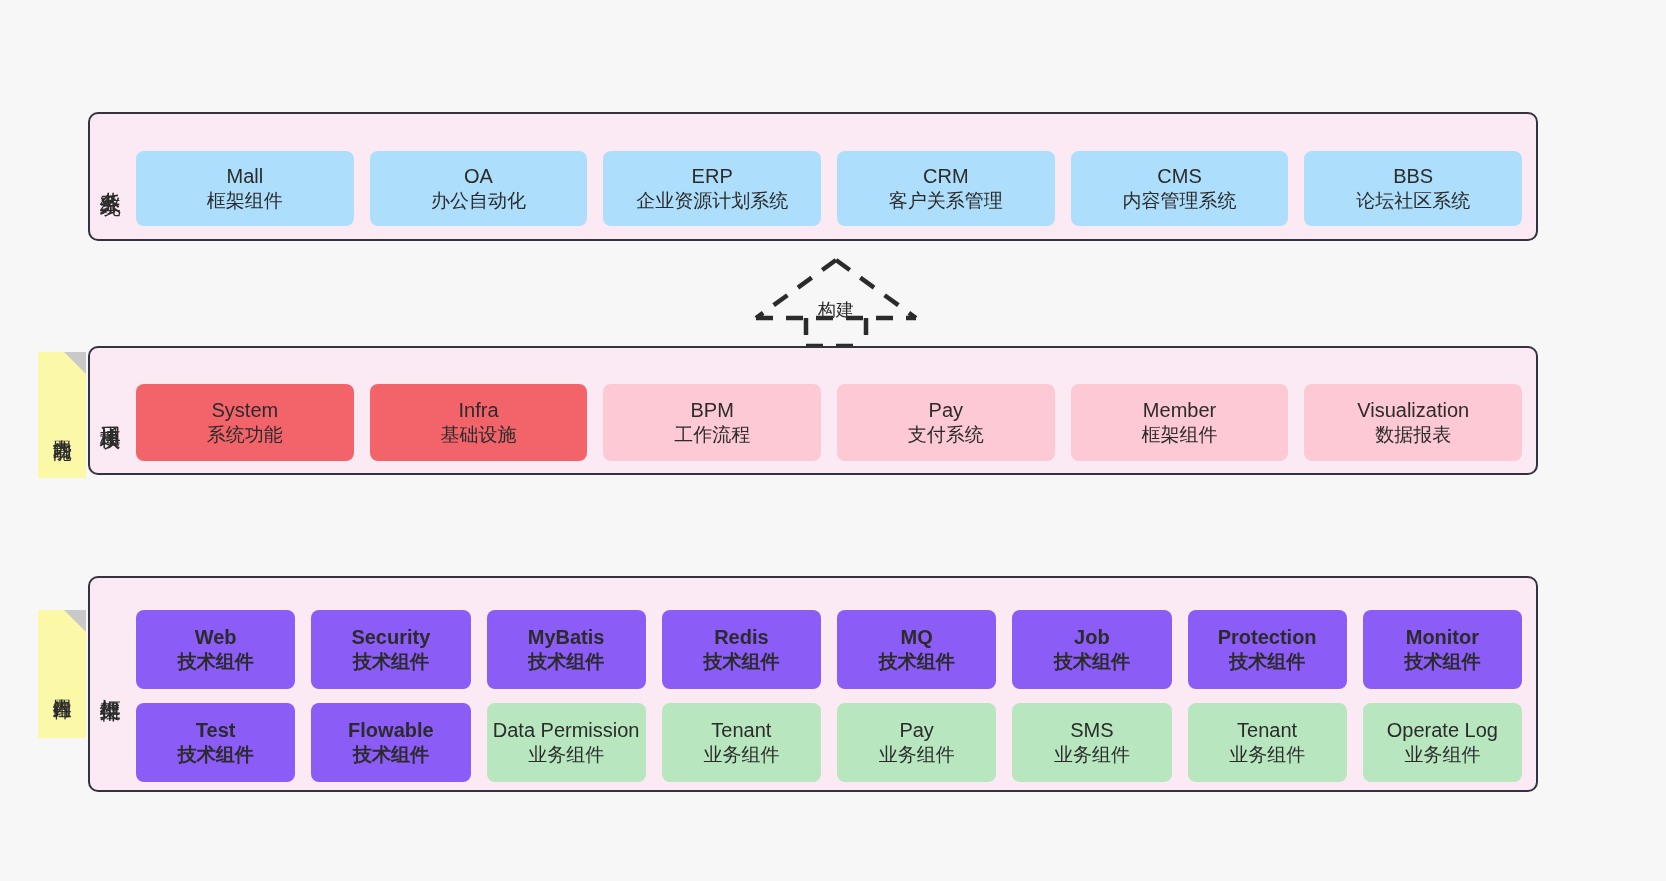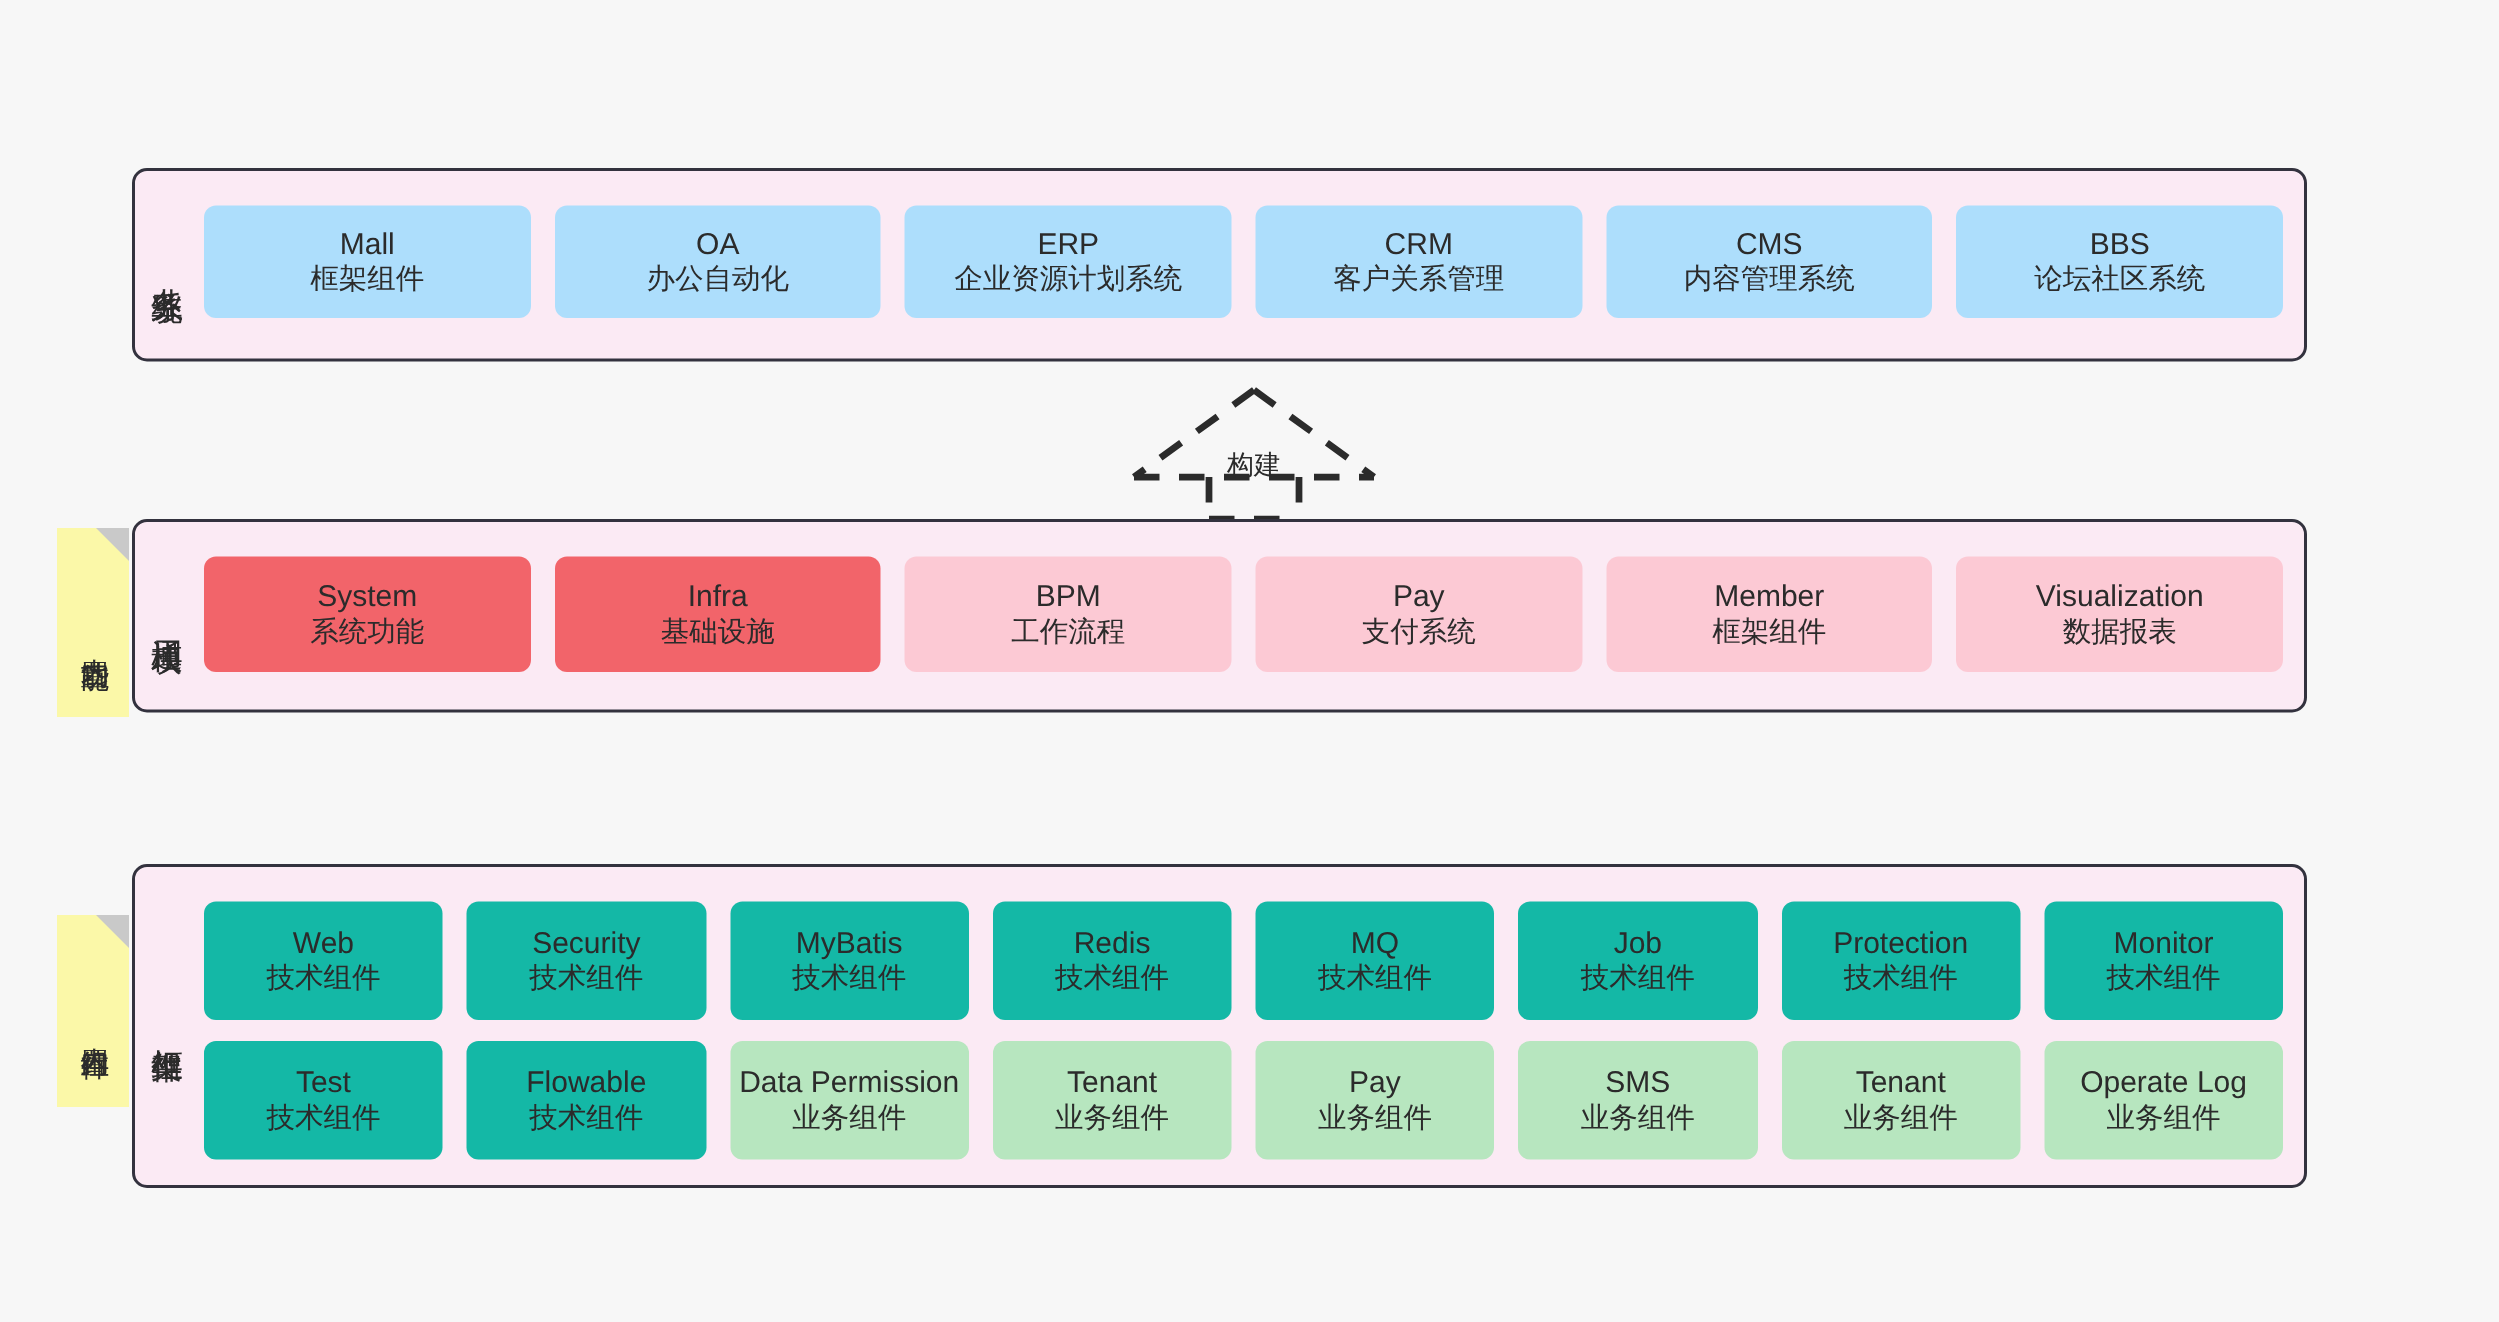--- a/index.html
+++ b/index.html
@@ -47,21 +47,21 @@
     text-orientation: upright;
     color: #2b2b2b;
     white-space: nowrap;
     padding: 4px 0;
   }
 
   .layer-body {
     flex: 1 1 auto;
     display: flex;
     flex-direction: column;
-    justify-content: flex-start;
+    justify-content: center;
     gap: 14px;
     padding: 0 14px 0 6px;
     margin-top: 23px;
   }
 
   .row {
     display: flex;
     gap: 16px;
     align-items: stretch;
   }
@@ -84,21 +84,21 @@
     color: #2b2b2b;
   }
   .card .cn {
     font-size: 19px;
     color: #2b2b2b;
   }
 
   .c-blue       { background: #addefc; }
   .c-red        { background: #f2646a; }
   .c-pink       { background: #fcc9d4; }
-  .c-green      { background: #14b8a6; }
+  .c-green      { background: #8b5cf6; font-weight: bold; }
   .c-lightgreen { background: #b7e6bf; }
 
   
   #layer-business { left: 88px;  top: 112px; width: 1450px; height: 129px; }
   #layer-modules  { left: 88px;  top: 346px; width: 1450px; height: 129px; }
   #layer-frame    { left: 88px;  top: 576px; width: 1450px; height: 216px; }
 
   #layer-business .layer-body .row { height: 75px; }
   #layer-modules  .layer-body .row { height: 77px; }
   #layer-frame    .layer-body .row { height: 79px; }

